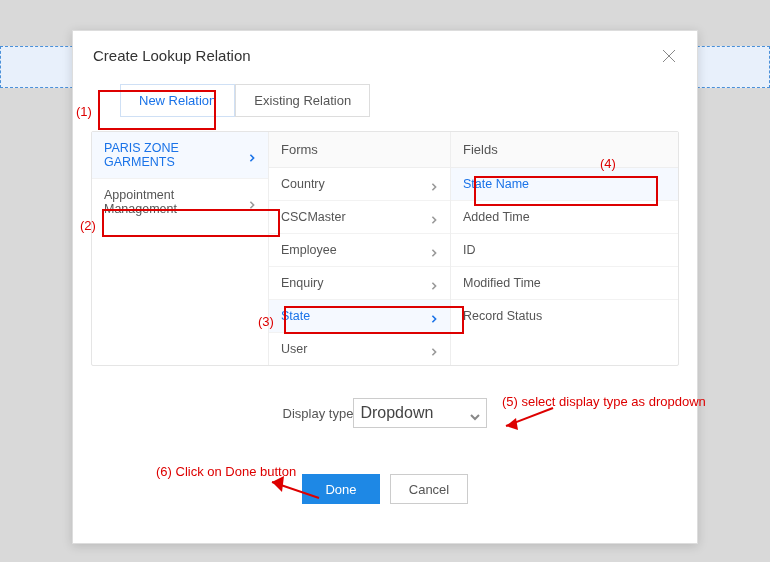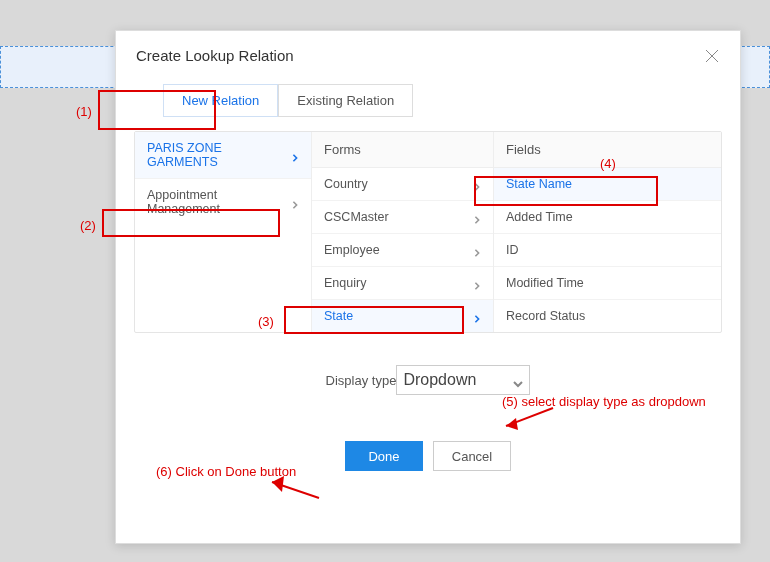--- a/index.html
+++ b/index.html
@@ -11,21 +11,20 @@
     overflow:hidden;
   }
   .bg-strip {
     position:absolute; top:46px; left:0; width:770px; height:42px;
     border:1px dashed #4a90d9; background:#e8f0fb;
   }
   .modal {
     position:absolute; left:72px; top:30px; width:626px; height:514px;
     background:#fff; border:1px solid #ddd;
     box-shadow:0 2px 10px rgba(0,0,0,0.15);
-    margin-left:43px;
   }
   .modal-header {
     padding:16px 20px 14px 20px;
     display:flex; justify-content:space-between; align-items:center;
   }
   .modal-title { font-size:15px; color:#333; }
   .close-x { width:16px; height:16px; cursor:pointer; }
   .close-x svg { width:16px; height:16px; stroke:#888; }
 
   .tabs {
@@ -158,20 +157,26 @@
             <span class="chev"><svg viewBox="0 0 10 10">
                 <polyline points="3,1 7,5 3,9"></polyline>
               </svg></span>
           </div>
         <div class="row sel">
             <span>State</span>
             <span class="chev"><svg viewBox="0 0 10 10">
                 <polyline points="3,1 7,5 3,9"></polyline>
               </svg></span>
           </div>
+        <div class="row">
+            <span>User</span>
+            <span class="chev"><svg viewBox="0 0 10 10">
+                <polyline points="3,1 7,5 3,9"></polyline>
+              </svg></span>
+          </div>
       </div>
 
       <div class="col">
         <div class="col-head">Fields</div>
         <div class="row sel">
             <span>State Name</span>
           </div>
         <div class="row">
             <span>Added Time</span>
           </div>

